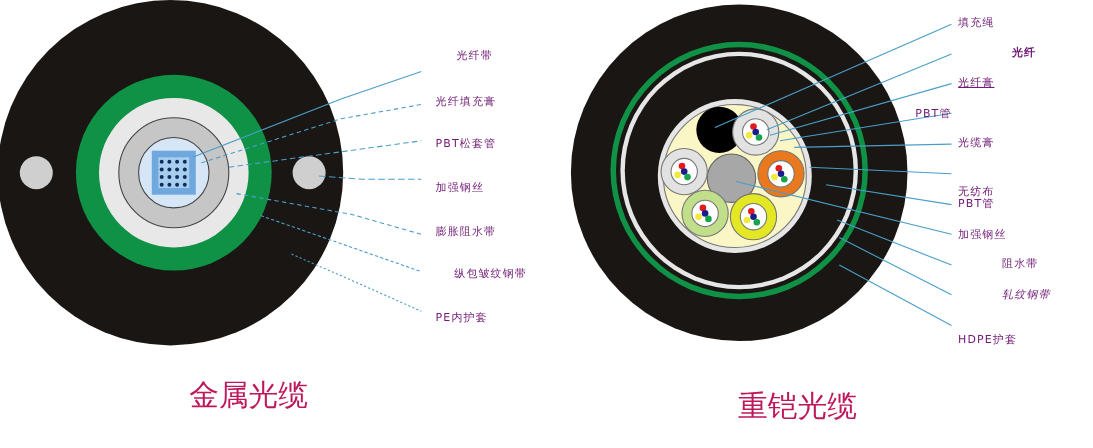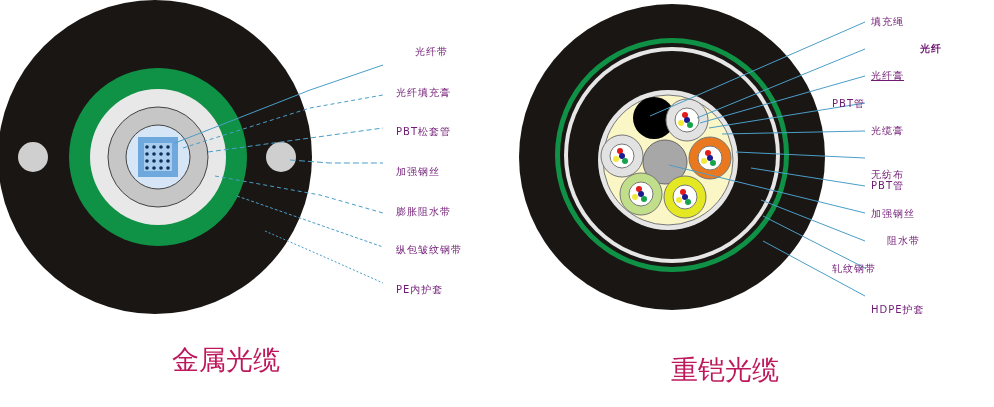--- a/index.html
+++ b/index.html
@@ -129,29 +129,29 @@
     <path d="M763 216 L865 268"></path>
     <path d="M763 241 L865 296"></path>
   </g>
 </svg>
 
 <div class="lbl" style="left:415px;top:44px;">光纤带</div>
 <div class="lbl" style="left:396px;top:85px;">光纤填充膏</div>
 <div class="lbl" style="left:396px;top:124px;">PBT松套管</div>
 <div class="lbl" style="left:396px;top:164px;">加强钢丝</div>
 <div class="lbl" style="left:396px;top:204px;text-align:center;">膨胀阻水带</div>
-<div class="lbl" style="left:396px;top:242px;width:100px;overflow:hidden;">纵包皱纹钢带</div>
+<div class="lbl" style="left:396px;top:242px;width:100px;overflow:hidden;text-align:center;">纵包皱纹钢带</div>
 <div class="lbl" style="left:396px;top:282px;">PE内护套</div>
 
 <div class="lbl" style="left:871px;top:14px;">填充绳</div>
 <div class="lbl" style="left:920px;top:41px;font-weight:bold;">光纤</div>
 <div class="lbl" style="left:871px;top:68px;text-decoration:underline;">光纤膏</div>
 <div class="lbl" style="left:832px;top:96px;">PBT管</div>
 <div class="lbl" style="left:871px;top:123px;">光缆膏</div>
 <div class="lbl" style="left:871px;top:167px;text-align:center;">无纺布</div>
 <div class="lbl" style="left:871px;top:178px;">PBT管</div>
 <div class="lbl" style="left:871px;top:206px;">加强钢丝</div>
-<div class="lbl" style="left:887px;top:233px;">阻水带</div>
-<div class="lbl" style="left:832px;top:261px;">轧纹钢带</div>
+<div class="lbl" style="left:911px;top:233px;">阻水带</div>
+<div class="lbl" style="left:911px;top:261px;font-style:italic;">轧纹钢带</div>
 <div class="lbl" style="left:871px;top:288px;margin-top:14px;">HDPE护套</div>
 
 <div class="cap" style="left:172px;top:345px;">金属光缆</div>
 <div class="cap" style="left:671px;top:355px;">重铠光缆</div>
 
 </body></html>

